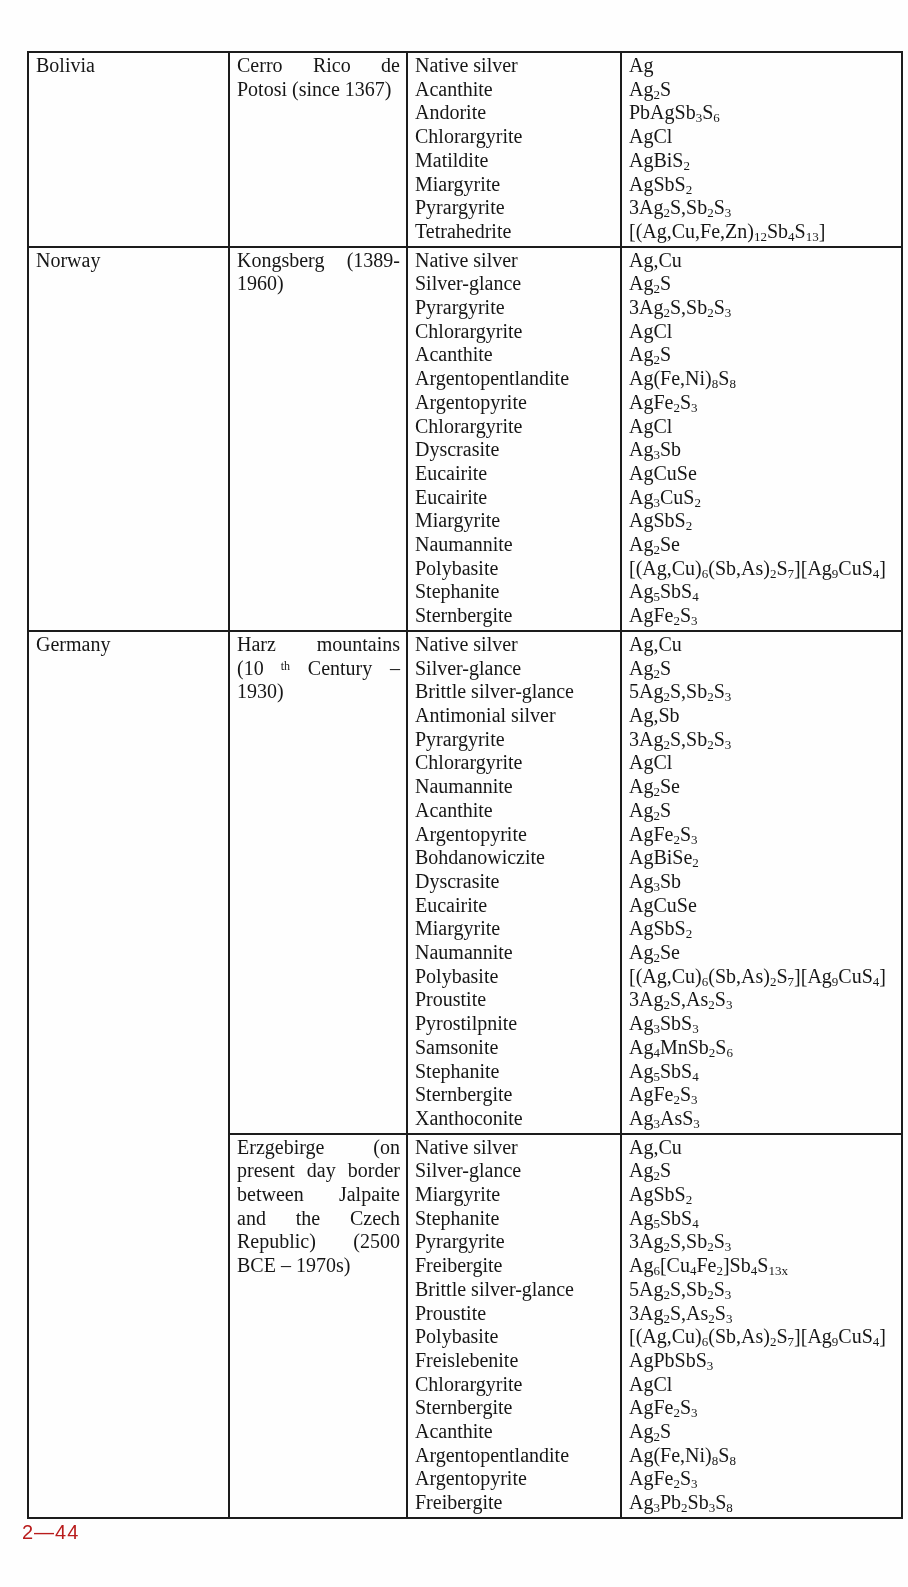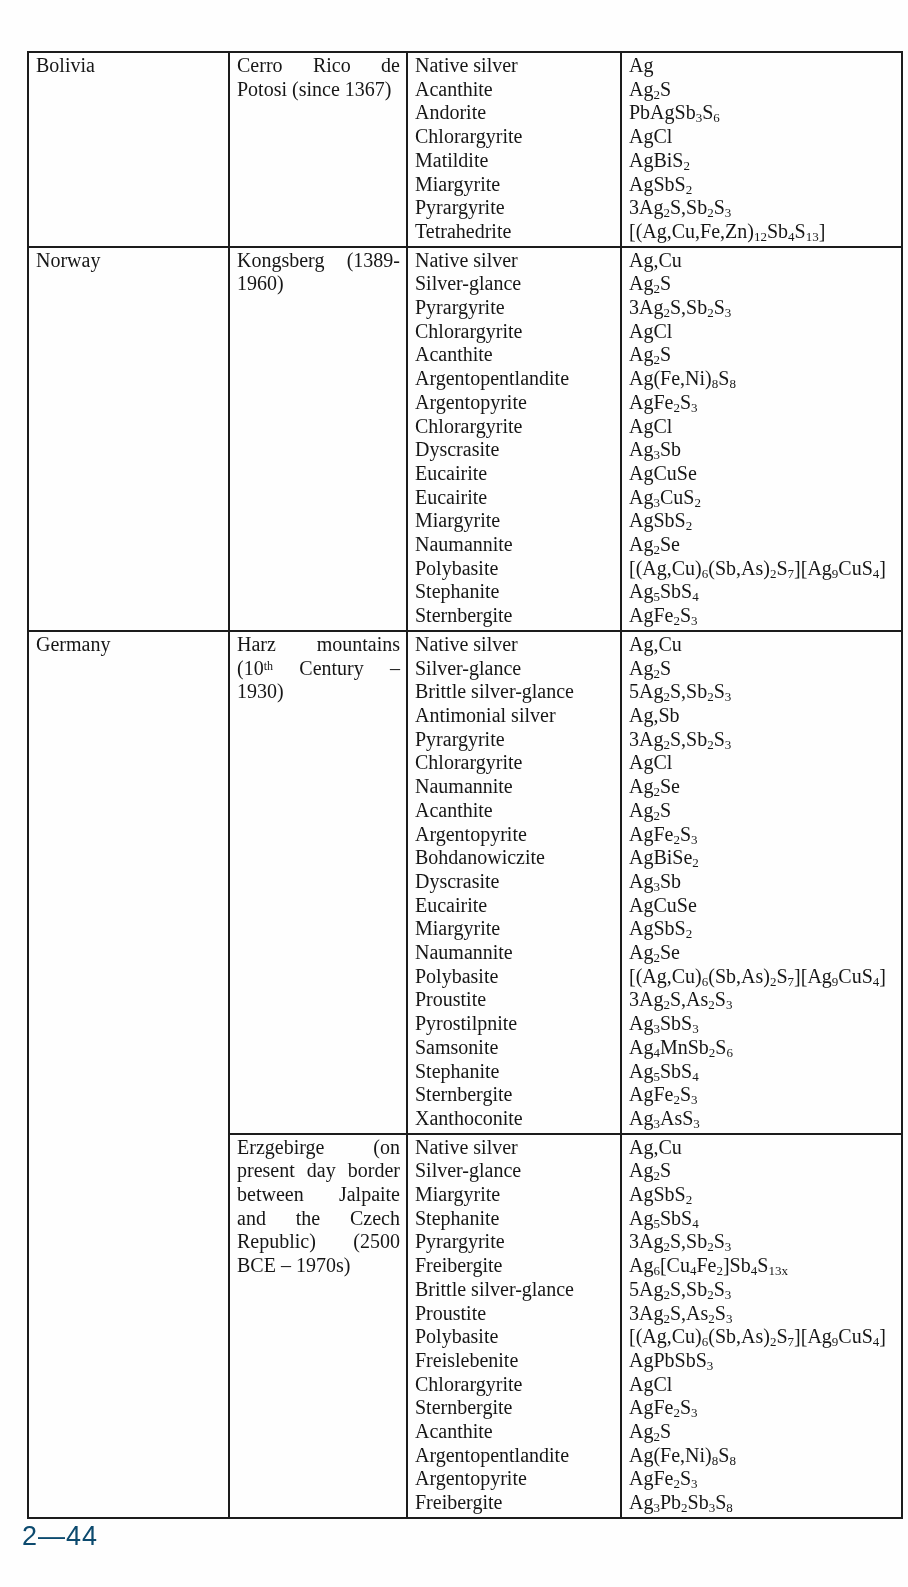--- a/index.html
+++ b/index.html
@@ -29,28 +29,28 @@
     line-height: 23.7px;
   }
   col.c1 { width: 201px; }
   col.c2 { width: 178px; }
   col.c3 { width: 214px; }
   col.c4 { width: 281px; }
   .line { white-space: nowrap; }
   .loc-line { white-space: normal; }
   .loc-line.jl { text-align: justify; text-align-last: justify; }
   sub { font-size: 13px; line-height: 0; vertical-align: -0.2em; }
-  sup { font-size: 12px; line-height: 0; vertical-align: 0.4em; }
+  sup { font-size: 12px; line-height: 0; vertical-align: 0.4em; margin-left: 17px; }
   .footer {
     position: absolute;
     left: 22px;
     top: 1521px;
     font-family: "Liberation Sans", sans-serif;
-    font-size: 27px;
-    color: #0c4a6e;
+    font-size: 20px;
+    color: #b91c1c;
     letter-spacing: 1px;
   }
 </style>
 </head>
 <body>
 
 <div class="page">
   <table class="minerals">
     <colgroup>
       <col class="c1">

